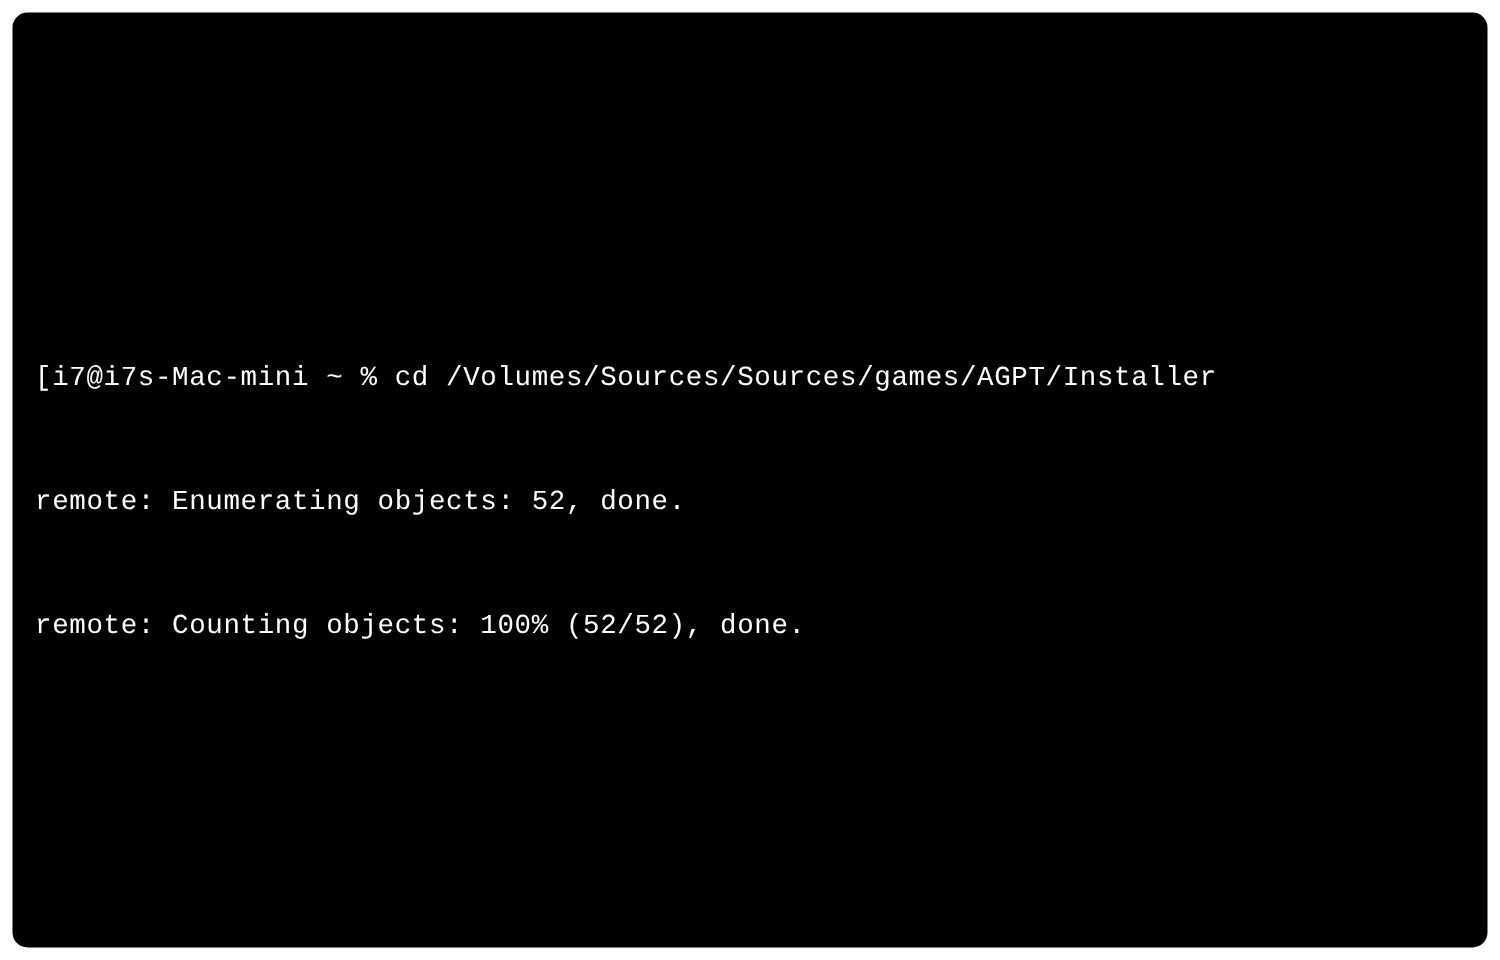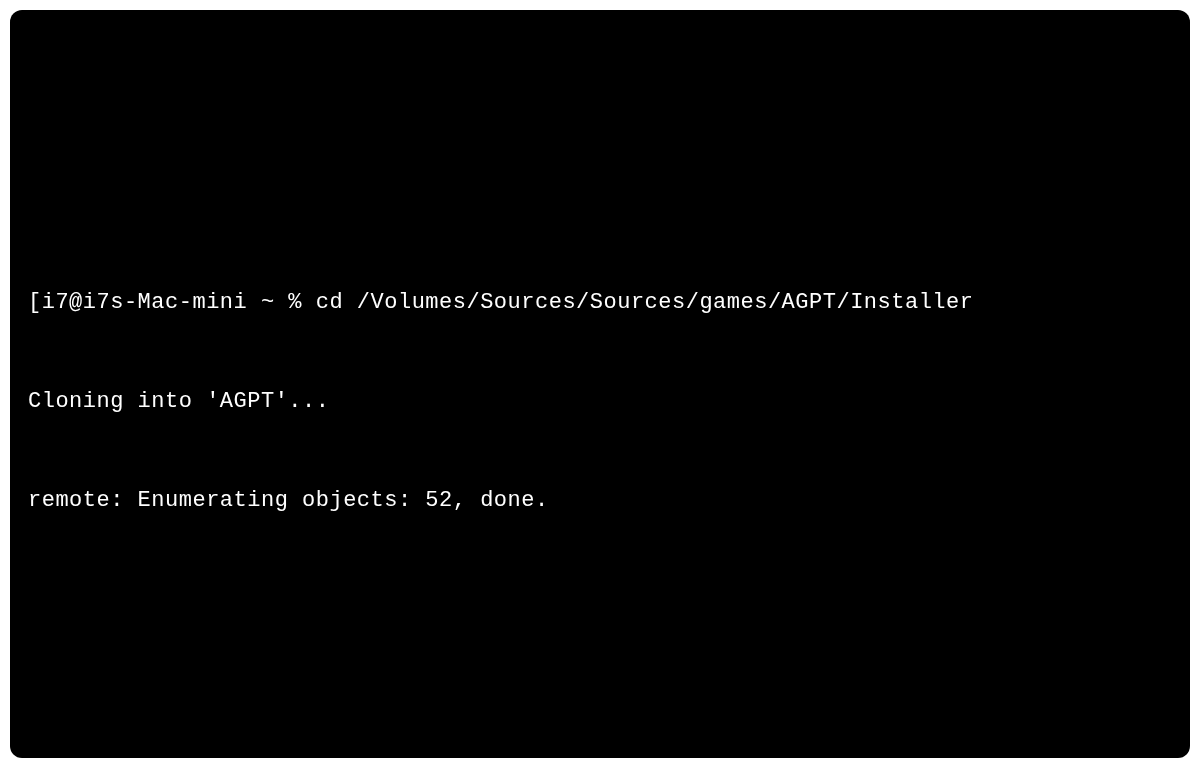--- a/index.html
+++ b/index.html
@@ -37,21 +37,21 @@
     .terminal-line {
       display: block;
     }
   </style>
 </head>
 <body>
 
 <div class="terminal-window">
   <div class="terminal-content">
     <span class="terminal-line">[i7@i7s-Mac-mini ~ % cd /Volumes/Sources/Sources/games/AGPT/Installer</span>
-    <span class="terminal-line">Cloning into 'AGPT'...</span>
     <span class="terminal-line">remote: Enumerating objects: 52, done.</span>
+    <span class="terminal-line">remote: Counting objects: 100% (52/52), done.</span>
     
     
     
     
     
   </div>
 </div>
 
 </body></html>

